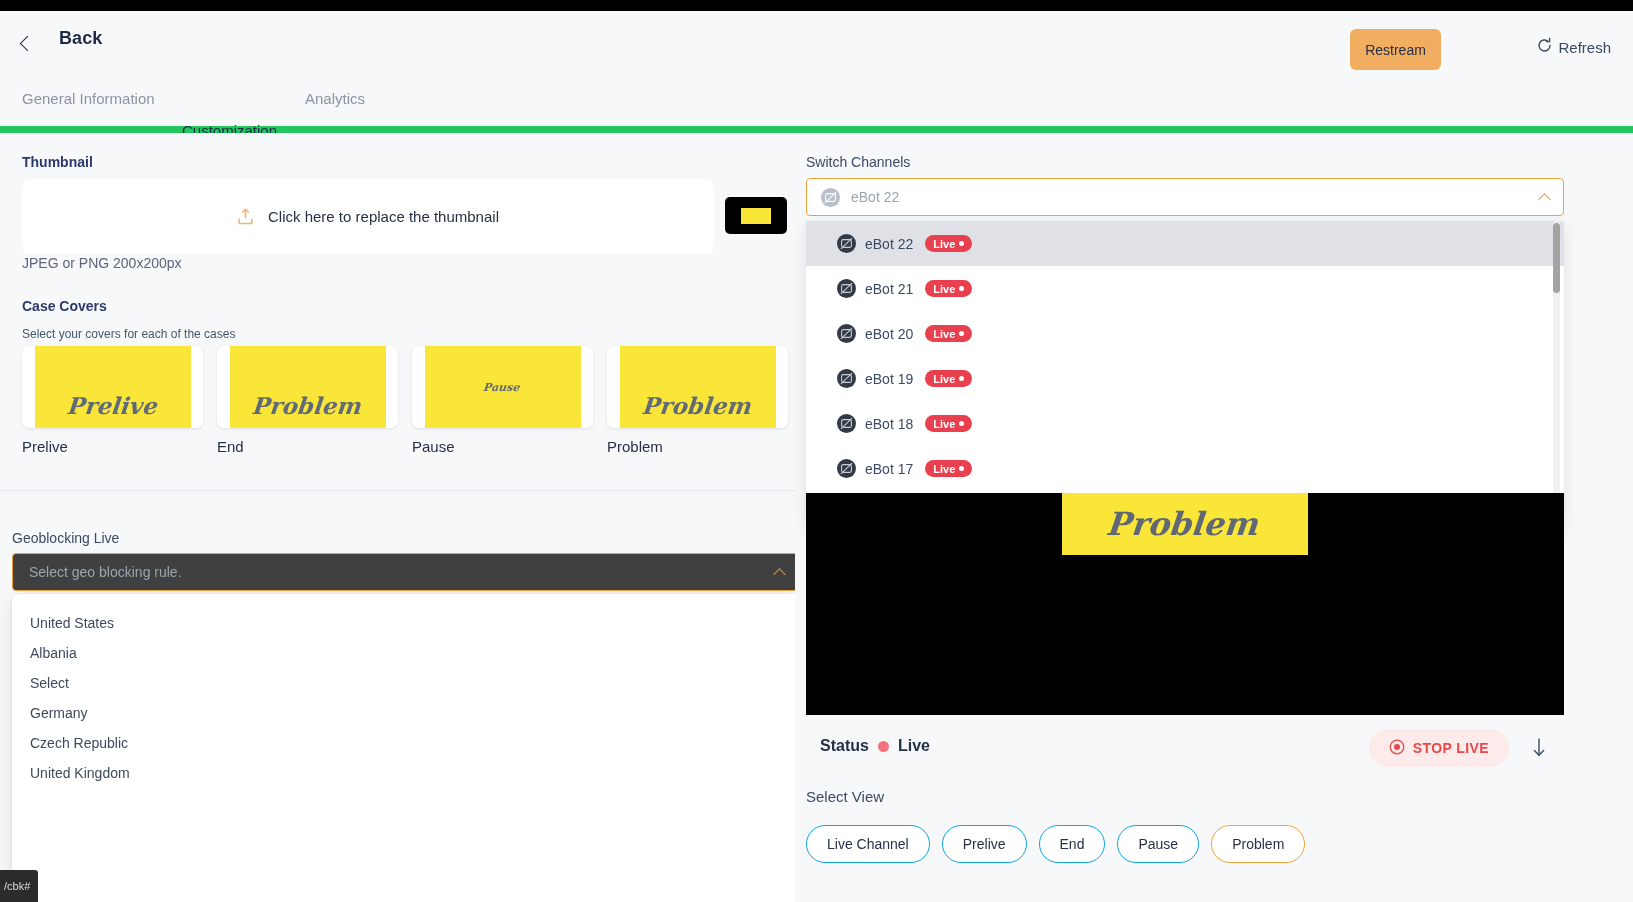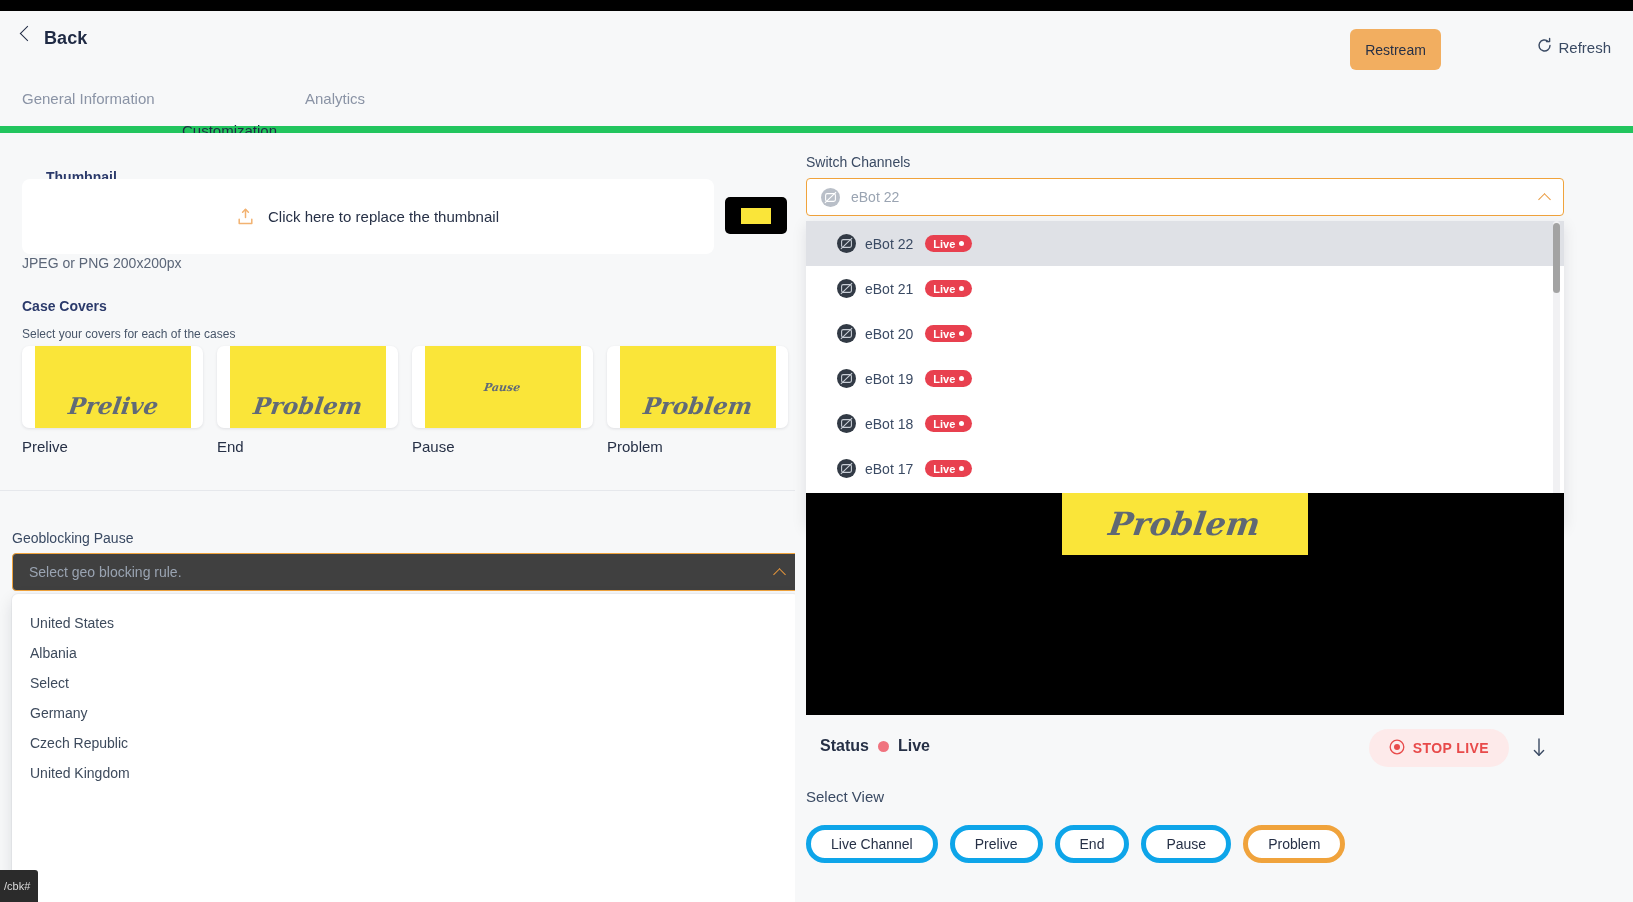--- a/index.html
+++ b/index.html
@@ -23,21 +23,21 @@
     background: #f7f8f9;
   }
 
   
   .header {
     position: absolute; top: 0; left: 0; width: 1633px; height: 72px;
     background: #f7f8f9;
   }
   .back-btn {
     position: absolute; left: 22px; top: 17px;
-    display: flex; align-items: flex-start; gap: 11px;
+    display: flex; align-items: flex-end; gap: 26px;
     cursor: pointer;
   }
   .chev-left {
     width: 11px; height: 11px;
     border-left: 1.6px solid #1f2a44;
     border-bottom: 1.6px solid #1f2a44;
     transform: rotate(45deg);
     display: block;
   }
   .back-label {
@@ -76,21 +76,21 @@
   
   .left-col {
     position: absolute; top: 122px; left: 0; width: 795px; height: 769px;
     background: #f7f8f9;
   }
   .sec-title {
     position: absolute; font-size: 14px; font-weight: bold; color: #2b3a6b;
   }
   .sec-sub { position: absolute; font-size: 12px; color: #475569; }
 
-  .thumb-title { left: 22px; top: 36px; margin-left: 24px; }
+  .thumb-title { left: 22px; top: 21px; }
   .thumb-drop {
     position: absolute; left: 22px; top: 46px; width: 692px; height: 75px;
     background: #ffffff; border-radius: 8px;
     display: flex; align-items: center; justify-content: center; gap: 14px;
     cursor: pointer;
   }
   .upload-icon { width: 17px; height: 18px; position: relative; display:block; }
   .thumb-drop-label { font-size: 15px; color: #263046; }
   .thumb-hint { left: 22px; top: 122px; font-size: 14px; color: #5b6678; }
 
@@ -265,21 +265,21 @@
   .select-view-title {
     position: absolute; left: 11px; top: 655px;
     font-size: 15px; color: #3a4a63;
   }
   .view-pills {
     position: absolute; left: 11px; top: 692px;
     display: flex; gap: 12px;
   }
   .pill {
     height: 38px; padding: 0 20px; border-radius: 19px;
-    border: 5px solid #0ea5e9; background: #ffffff;
+    border: 1px solid #0ea5e9; background: #ffffff;
     display: flex; align-items: center; justify-content: center;
     font-size: 14px; color: #263046; cursor: pointer;
   }
   .pill.active { border-color: #f0a33c; }
 
   
   .status-bar {
     position: absolute; left: 0; bottom: 0; height: 32px;
     background: #2b2b2b; color: #dcdcdc;
     font-size: 11px; font-family: "Liberation Sans", sans-serif;
@@ -375,21 +375,21 @@
             <span class="cover-script">Problem</span>
           </div>
         </div>
         <div class="cover-label">Problem</div>
       </div>
 
     </div>
 
     <div class="covers-divider"></div>
 
-    <div class="sec-title geo-title">Geoblocking Pause</div>
+    <div class="sec-title geo-title">Geoblocking Live</div>
 
     <div class="geo-select">
       <span class="geo-placeholder">Select geo blocking rule.</span>
       <span class="caret-up"></span>
     </div>
 
     <div class="geo-menu">
       <div class="geo-item">United States</div>
       <div class="geo-item">Albania</div>
       <div class="geo-item">Select</div>

